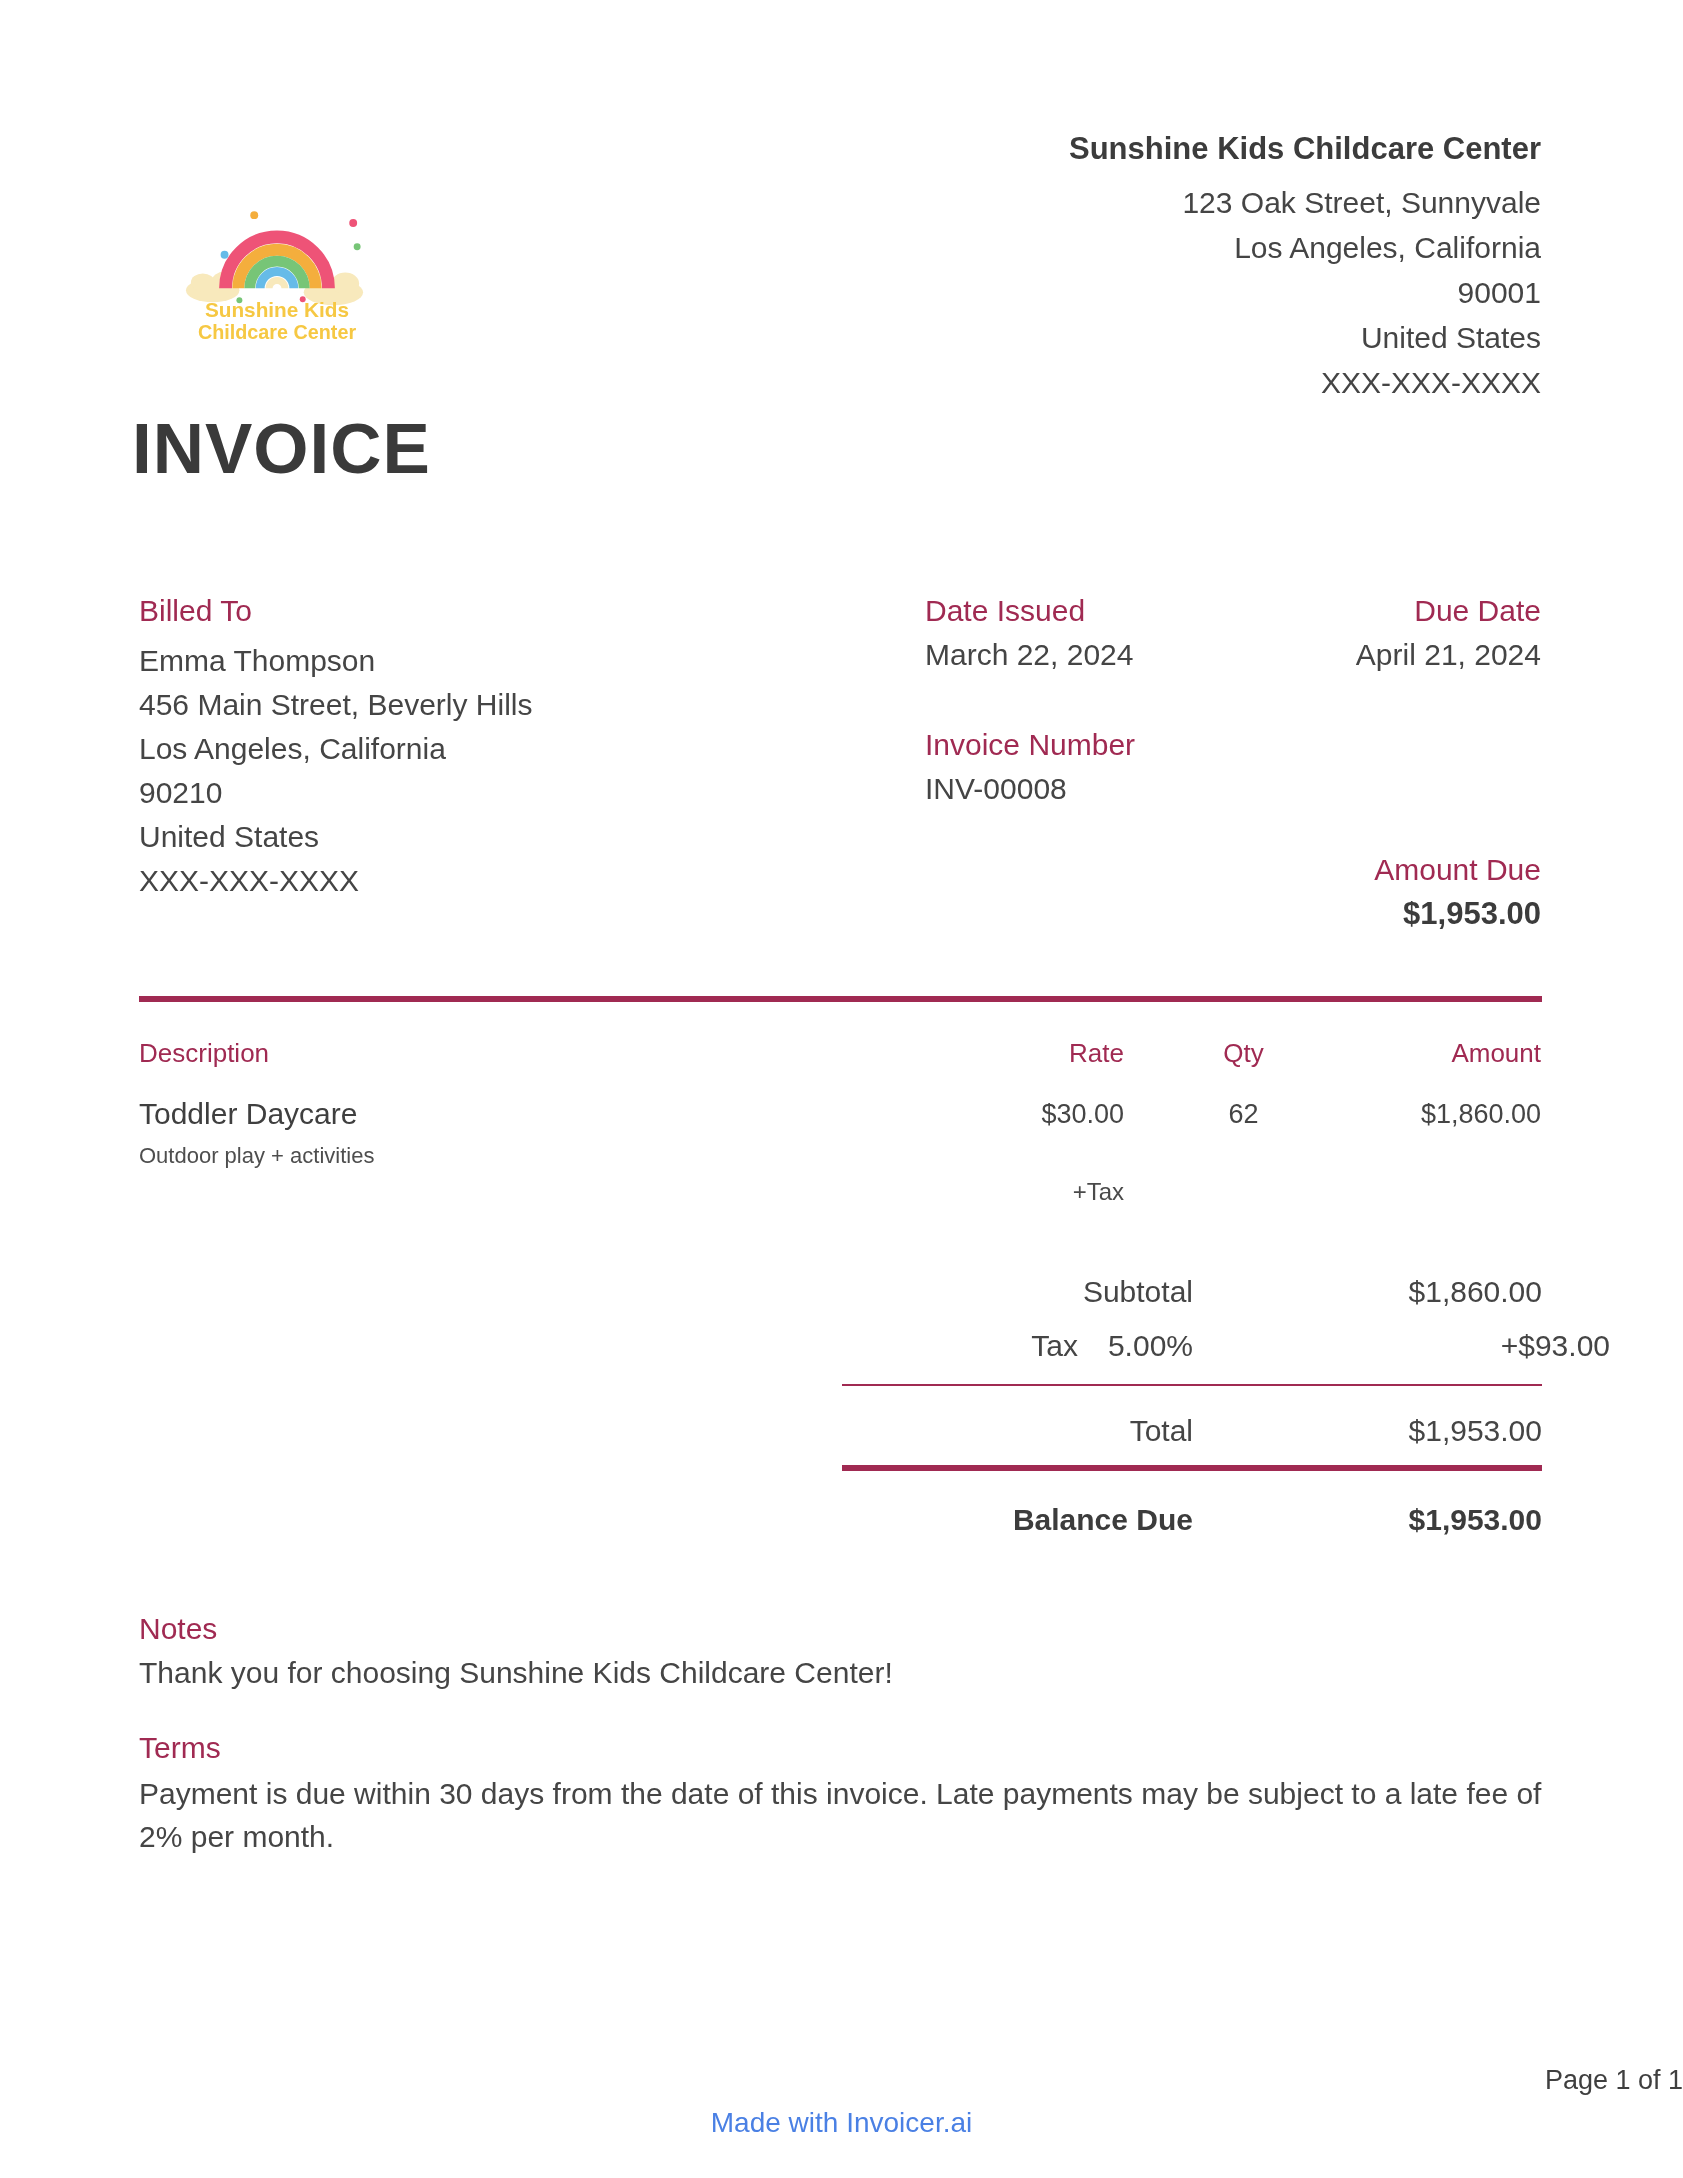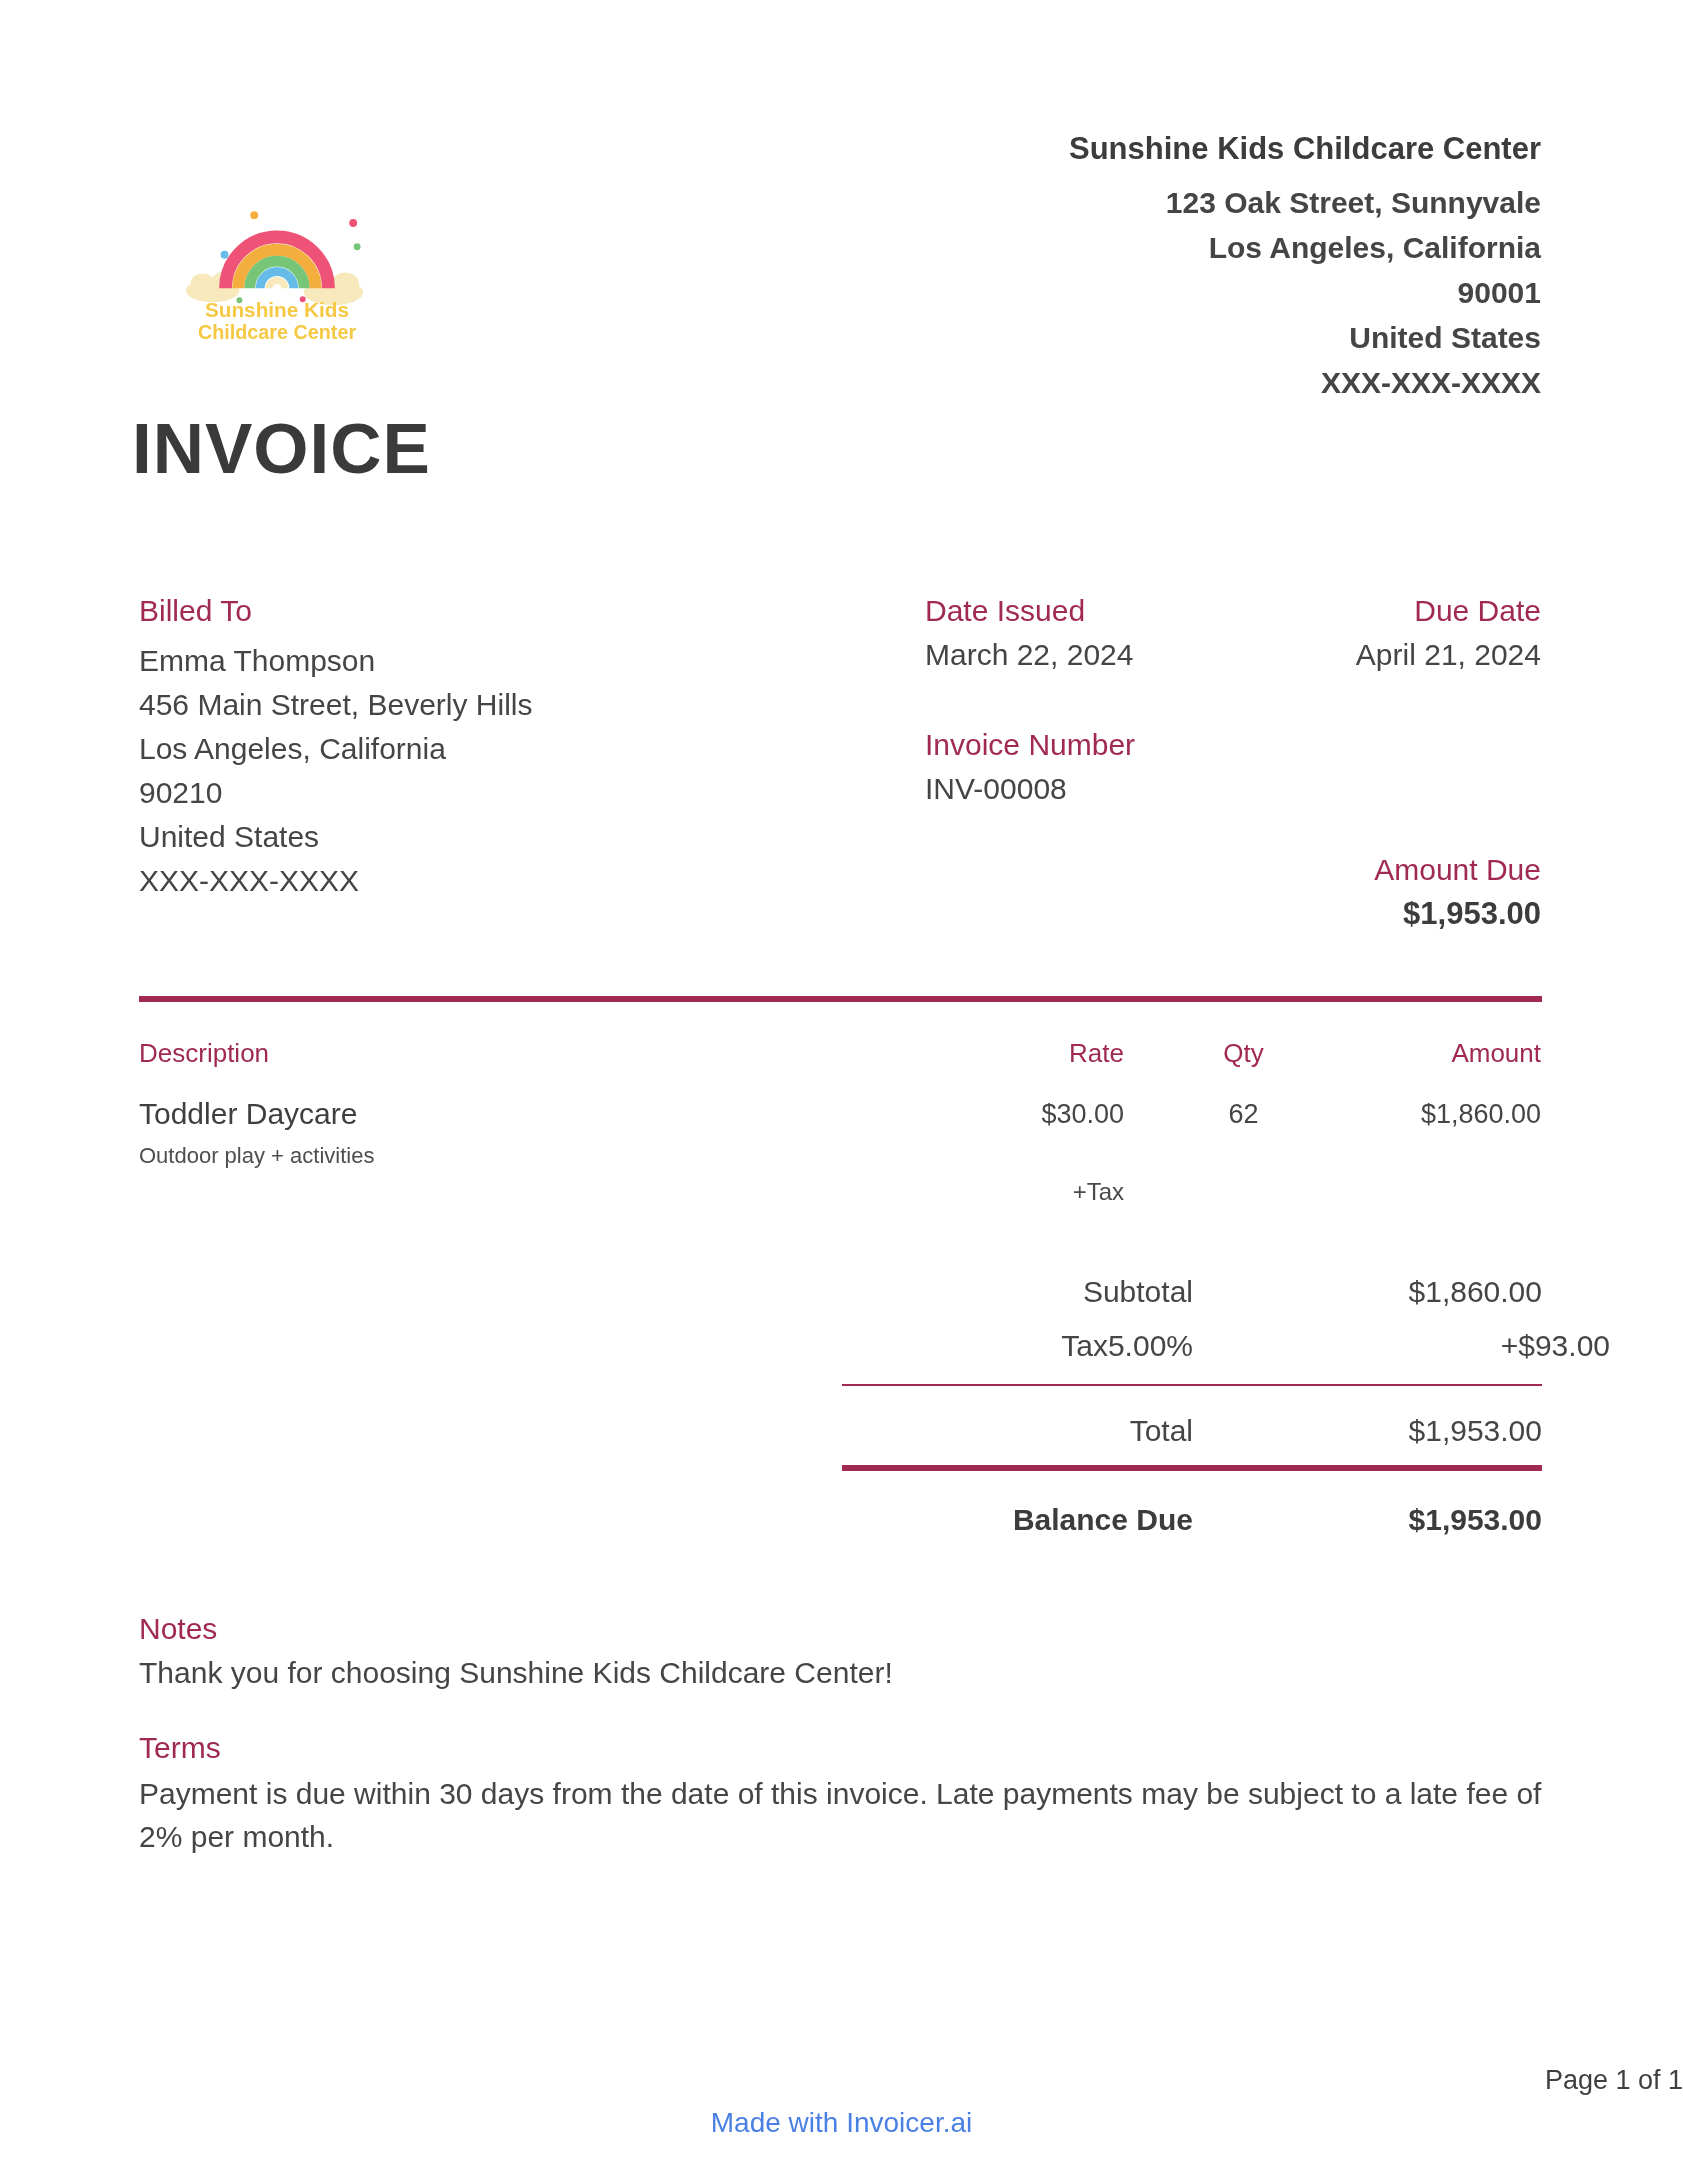--- a/index.html
+++ b/index.html
@@ -25,38 +25,38 @@
     overflow:hidden;
   }
   .abs{position:absolute;}
   .right{text-align:right;}
   .center{text-align:center;}
   .label{font-size:30px;color:var(--accent);}
   .bold{font-weight:700;}
 
   .company-block{right:142px;top:131px;text-align:right;}
   .company-name{font-size:31px;font-weight:700;color:var(--text-dark);margin-bottom:13px;margin-left:12px;}
-  .company-line{font-size:30px;color:var(--text-body);line-height:45px;font-weight:bold;}
+  .company-line{font-size:30px;color:var(--text-body);line-height:45px;}
 
   .invoice-title{left:132px;top:408px;font-size:71px;font-weight:700;color:#3A3A3A;letter-spacing:1px;}
 
   .addr-lines{line-height:44px;font-size:30px;color:var(--text-body);}
   .meta-value{font-size:30px;color:var(--text-body);}
 
   .divider{background:var(--accent);}
 
   .th{font-size:26px;color:var(--accent);}
   .cell{font-size:27px;color:var(--text-body);}
   .item-desc{font-size:30px;color:#3F3F3F;}
   .item-details{font-size:22px;color:#4E4E4E;}
   .tax-note{font-size:24px;color:#4A4A4A;}
 
   .total-label{font-size:30px;color:var(--text-body);}
   .total-value{font-size:30px;color:var(--text-body);}
-  .tax-label-row{display:flex;justify-content:flex-end;font-size:30px;color:var(--text-body);text-align:right;}
+  .tax-label-row{display:flex;justify-content:flex-end;gap:30px;font-size:30px;color:var(--text-body);text-align:right;}
 
   .notes-text{font-size:30px;color:var(--text-body);line-height:43px;}
 
   .footer-page{font-size:27px;color:#3F3F3F;}
   .footer-credit{font-size:28px;color:var(--link);text-decoration:none;}
 </style>
 </head>
 <body>
 
 <div class="page">

